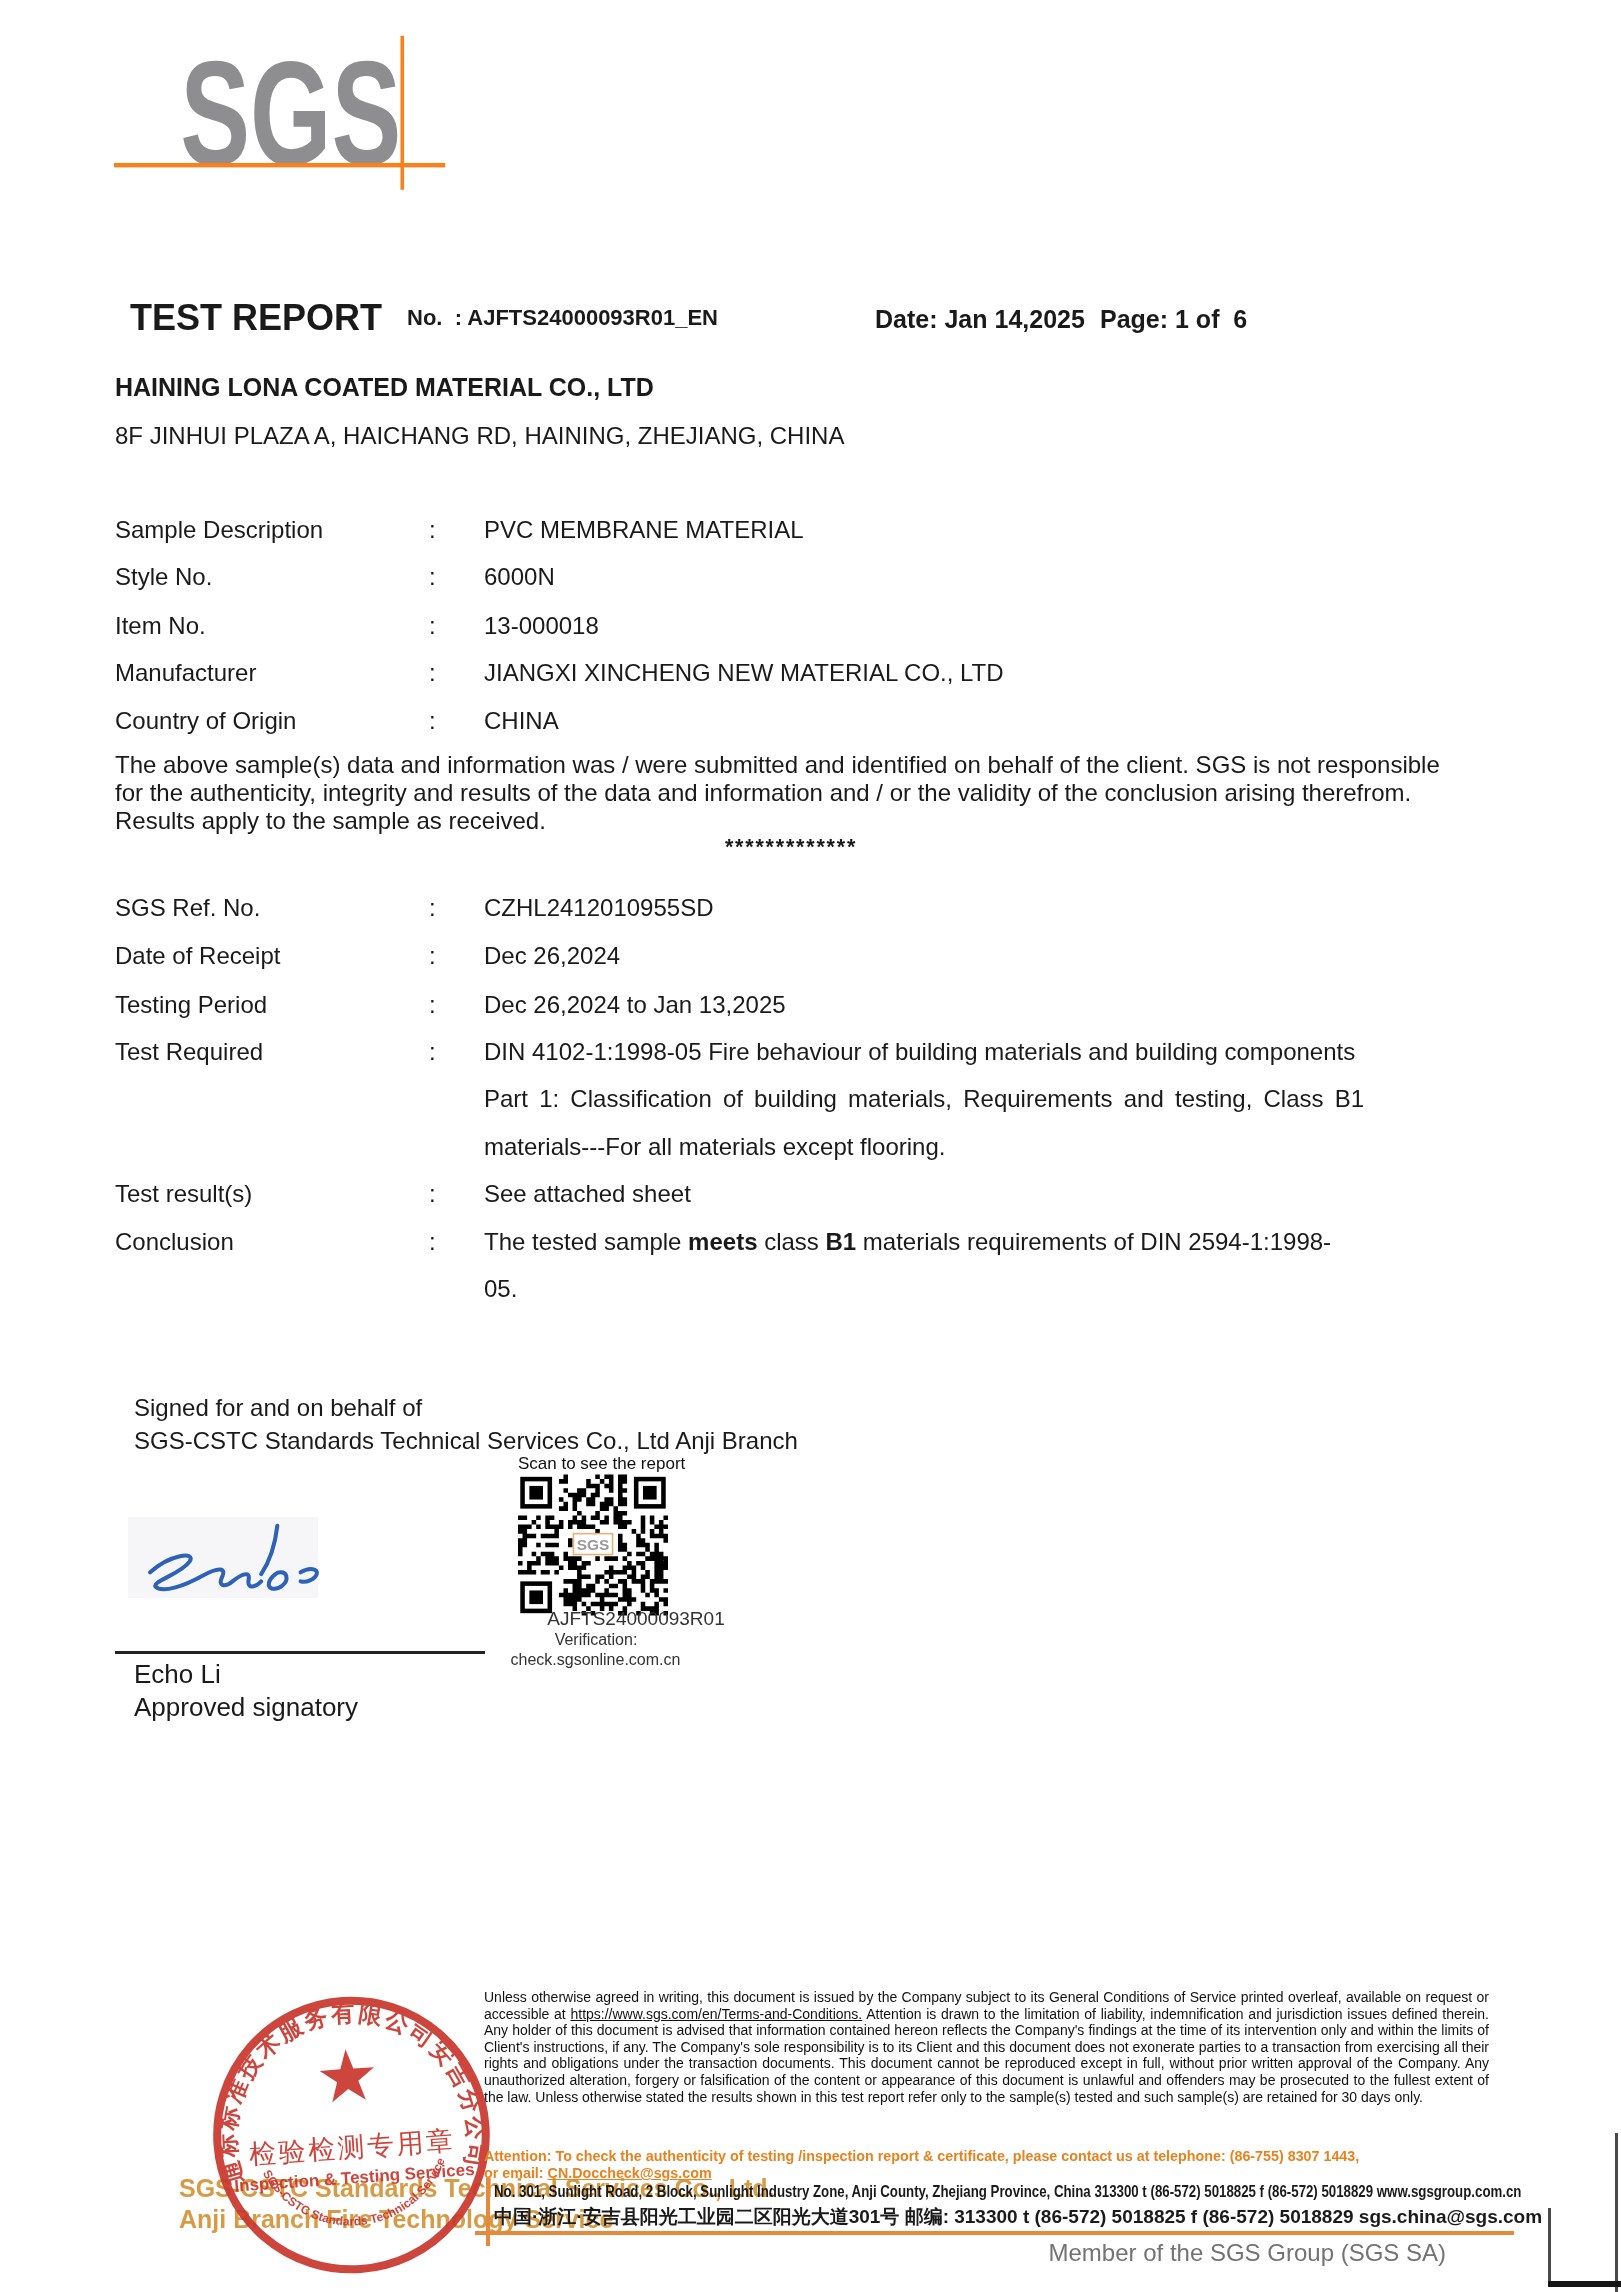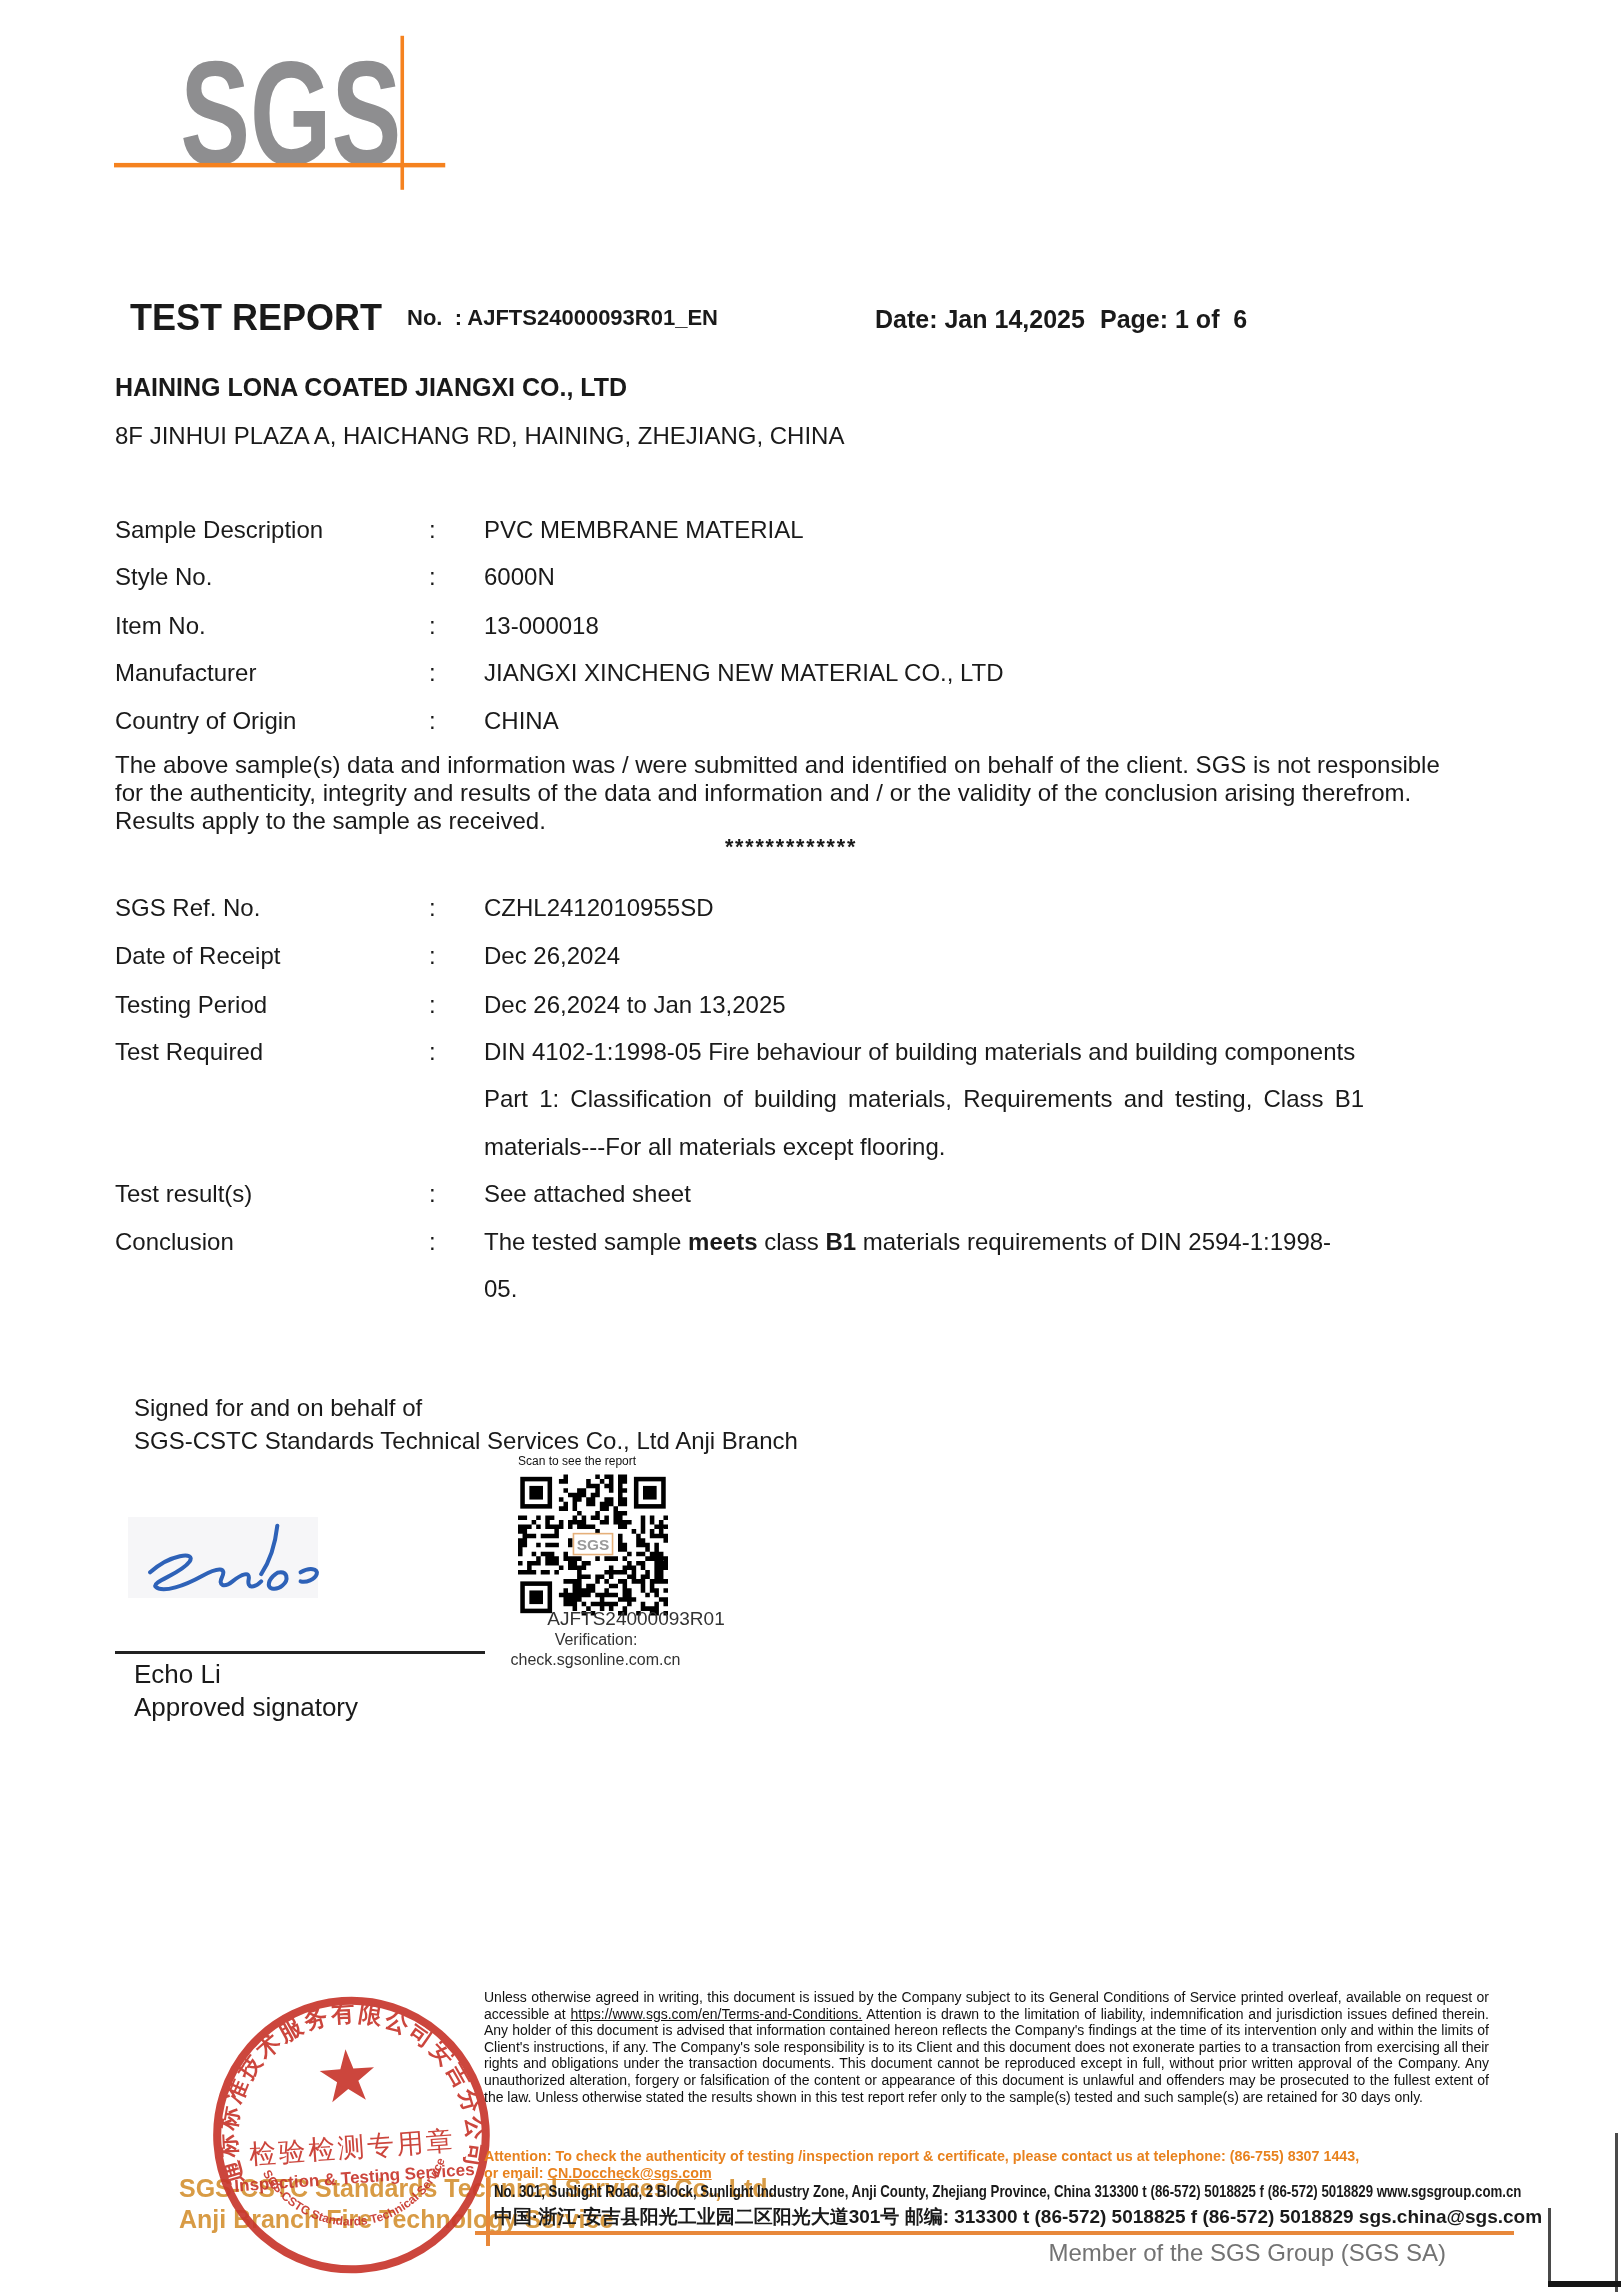--- a/index.html
+++ b/index.html
@@ -28,21 +28,21 @@
   .disclaimer{left:115px;top:751px;width:1352px;font-size:24px;line-height:28px;}
   .stars{left:115px;top:835px;width:1352px;text-align:center;font-size:21.5px;font-weight:bold;letter-spacing:1.8px;}
   .wjust{word-spacing:4.5px;}
   
   .signed1{left:134px;top:1394px;font-size:24px;}
   .signed2{left:134px;top:1427px;font-size:24px;}
   .sig-patch{left:128px;top:1517px;width:190px;height:81px;background:#f6f6f8;}
   .sig-line{left:115px;top:1651px;width:370px;height:2.7px;background:#222;}
   .sig-name{left:134px;top:1659px;font-size:26px;}
   .sig-role{left:134px;top:1692px;font-size:26px;}
-  .qr-caption{left:518px;top:1454px;font-size:12px;color:#111;}
+  .qr-caption{left:518px;top:1454px;font-size:17px;color:#111;}
   .qr-box{left:518px;top:1474px;}
   .qr-code-text{left:502px;top:1608px;width:188px;text-align:center;font-size:19px;color:#333;margin-left:40px;}
   .qr-verif{left:502px;top:1631px;width:188px;text-align:center;font-size:16px;color:#333;}
   .qr-url{left:488px;top:1651px;width:215px;text-align:center;font-size:16px;color:#333;}
   
   .stamp-behind1{left:179px;top:2174px;font-size:25px;color:#d89b45;font-weight:bold;white-space:nowrap;}
   .stamp-behind2{left:179px;top:2205px;font-size:25px;color:#d89b45;font-weight:bold;white-space:nowrap;}
   .stamp-svg{position:absolute;left:202px;top:1981px;transform:rotate(-4deg);}
   
   .legal{left:484px;top:1989px;width:1005px;font-size:14px;line-height:16.6px;text-align:justify;color:#111;}
@@ -68,21 +68,21 @@
     <text x="74" y="166" font-family="Liberation Sans, DejaVu Sans, sans-serif" font-size="165" font-weight="bold" fill="#8E8E90" textLength="247" lengthAdjust="spacingAndGlyphs">SGS</text>
     <rect x="0" y="164" width="370" height="5" fill="#F5821F"></rect>
     <rect x="320" y="22" width="4" height="172" fill="#F5821F"></rect>
   </svg>
 
   <div class="abs doc-title">TEST REPORT</div>
   <div class="abs title-no pre">No.  : AJFTS24000093R01_EN</div>
   <div class="abs title-date">Date: Jan 14,2025</div>
   <div class="abs title-page pre">Page: 1 of  6</div>
 
-  <div class="abs client-name">HAINING LONA COATED JIANGXI CO., LTD</div>
+  <div class="abs client-name">HAINING LONA COATED MATERIAL CO., LTD</div>
   <div class="abs client-addr">8F JINHUI PLAZA A, HAICHANG RD, HAINING, ZHEJIANG, CHINA</div>
 
   <div class="frow" style="top:516px">
     <span class="flabel">Sample Description</span>
     <span class="fcolon">:</span>
     <span class="fvalue">PVC MEMBRANE MATERIAL</span>
   </div>
   <div class="frow" style="top:563px">
     <span class="flabel">Style No.</span>
     <span class="fcolon">:</span>

